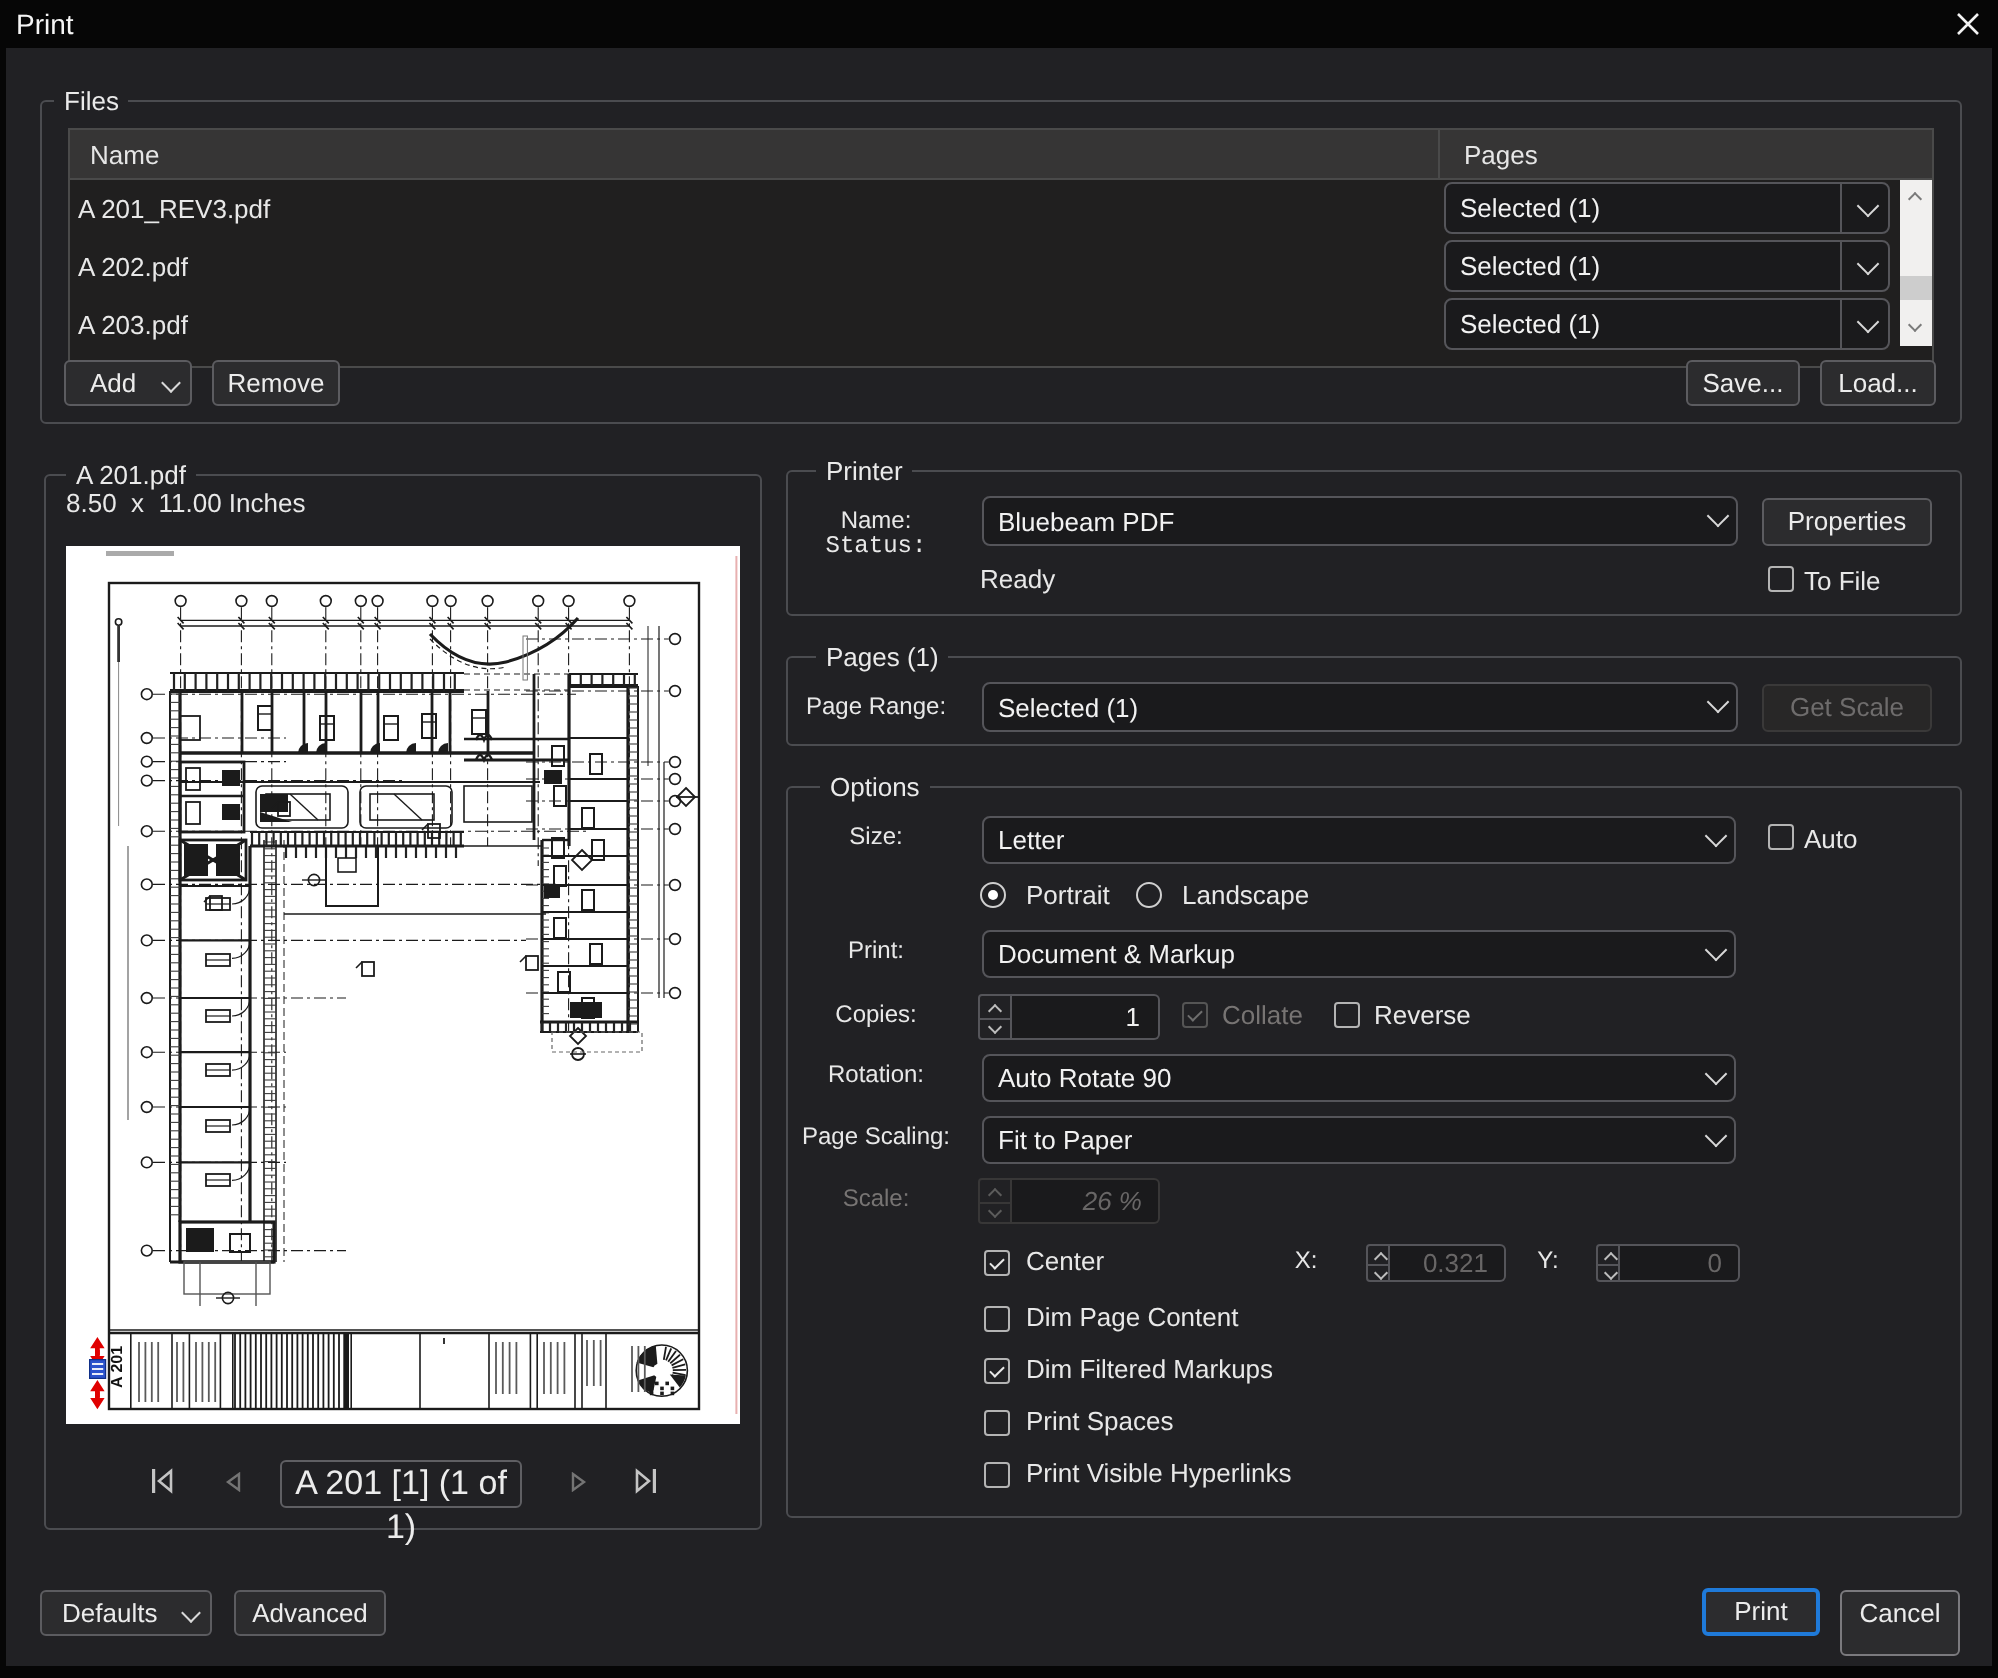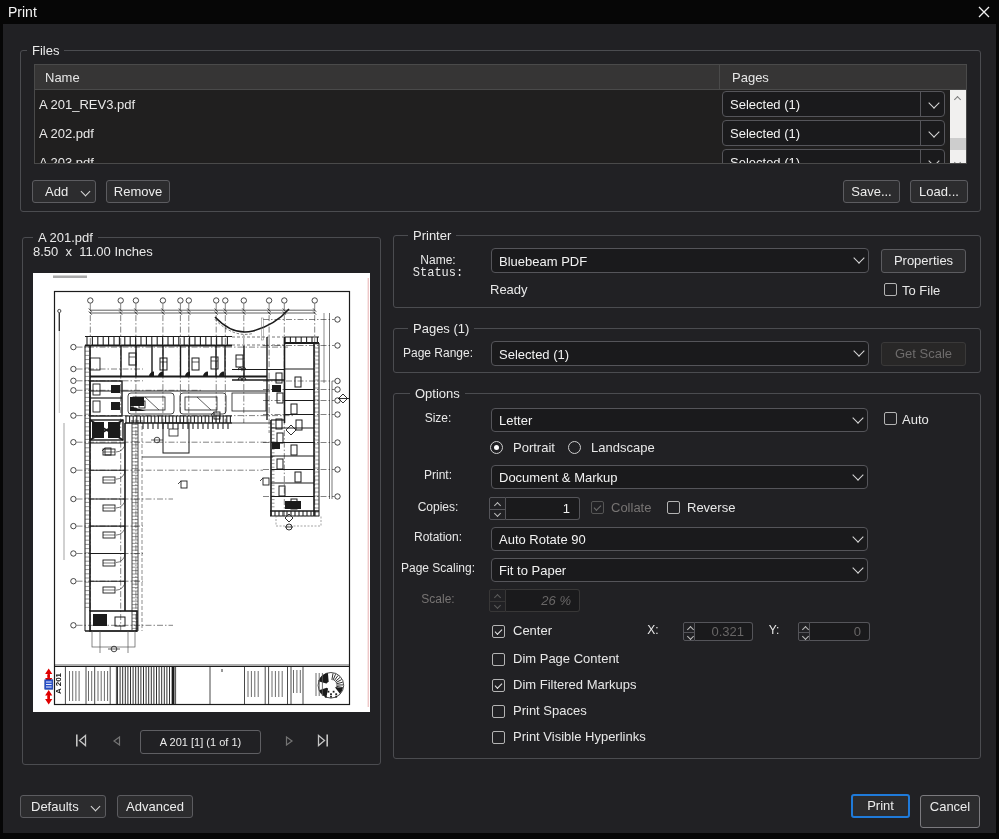--- a/index.html
+++ b/index.html
@@ -39,21 +39,21 @@
 <div class="txt" style="left:8px;top:4px;font-size:14px;color:#f5f5f5;">Print</div>
 <svg class="abs" style="left:978px;top:6px;" width="12" height="12" viewBox="0 0 12 12">
   <path d="M1 1 L11 11 M11 1 L1 11" stroke="#f2f2f2" stroke-width="1.3"></path>
 </svg>
 
 <div id="dlg">
 
 <div class="grp" style="left:17px;top:26px;width:961px;height:162px;">
   <div class="glbl" style="left:6px;text-align:right;">Files</div>
 
-  <div class="abs" style="left:13px;top:13px;width:933px;height:100px;border:1px solid #4a4a4a;background:#201f1f;overflow:hidden;">
+  <div class="abs" style="left:13px;top:13px;width:933px;height:120px;border:1px solid #4a4a4a;background:#201f1f;overflow:hidden;">
     <div class="abs" style="left:0;top:0;width:931px;height:25px;background:#363535;border-bottom:1px solid #4a4a4a;">
       <div class="txt" style="left:10px;top:5px;color:#e6e6e6;">Name</div>
       <div class="abs" style="left:684px;top:0;width:1px;height:25px;background:#4a4a4a;"></div>
       <div class="txt" style="left:697px;top:5px;color:#e6e6e6;">Pages</div>
     </div>
     <div class="txt" style="left:4px;top:32px;">A 201_REV3.pdf</div>
     <div class="txt" style="left:4px;top:61px;">A 202.pdf</div>
     <div class="txt" style="left:4px;top:90px;">A 203.pdf</div>
 
     <div class="combo" style="left:687px;top:26px;width:223px;height:26px;">
@@ -734,21 +734,21 @@
 <line x1="335.2" y1="5" x2="335.2" y2="434" stroke="#e8b0b0" stroke-width="1"></line>
 </svg></div>
 
   <svg class="abs" style="left:52px;top:496px;" width="12" height="13" viewBox="0 0 12 13">
     <path d="M1.8 0.5 v12" stroke="#c4c4c4" stroke-width="1.6"></path>
     <path d="M10.5 1.5 L4.5 6.5 L10.5 11.5 Z" fill="none" stroke="#c4c4c4" stroke-width="1.3"></path>
   </svg>
   <svg class="abs" style="left:89px;top:498px;" width="9" height="10" viewBox="0 0 9 10">
     <path d="M7.5 1 L2 5 L7.5 9 Z" fill="none" stroke="#747474" stroke-width="1.2"></path>
   </svg>
-  <div class="abs" style="left:117px;top:492px;width:121px;height:24px;border:1px solid #5f5f63;border-radius:3px;color:#ececec;font-size:11px;text-align:center;line-height:22px;">A 201 [1] (1 of 1)</div>
+  <div class="abs" style="left:117px;top:492px;width:121px;height:24px;border:1px solid #5f5f63;border-radius:3px;color:#ececec;font-size:17px;text-align:center;line-height:22px;">A 201 [1] (1 of 1)</div>
   <svg class="abs" style="left:262px;top:498px;" width="9" height="10" viewBox="0 0 9 10">
     <path d="M1.5 1 L7 5 L1.5 9 Z" fill="none" stroke="#747474" stroke-width="1.2"></path>
   </svg>
   <svg class="abs" style="left:294px;top:496px;" width="12" height="13" viewBox="0 0 12 13">
     <path d="M1.5 1.5 L7.5 6.5 L1.5 11.5 Z" fill="none" stroke="#c4c4c4" stroke-width="1.3"></path>
     <path d="M10.2 0.5 v12" stroke="#c4c4c4" stroke-width="1.6"></path>
   </svg>
 </div>
 
 <div class="grp" style="left:390px;top:211px;width:588px;height:73px;">

